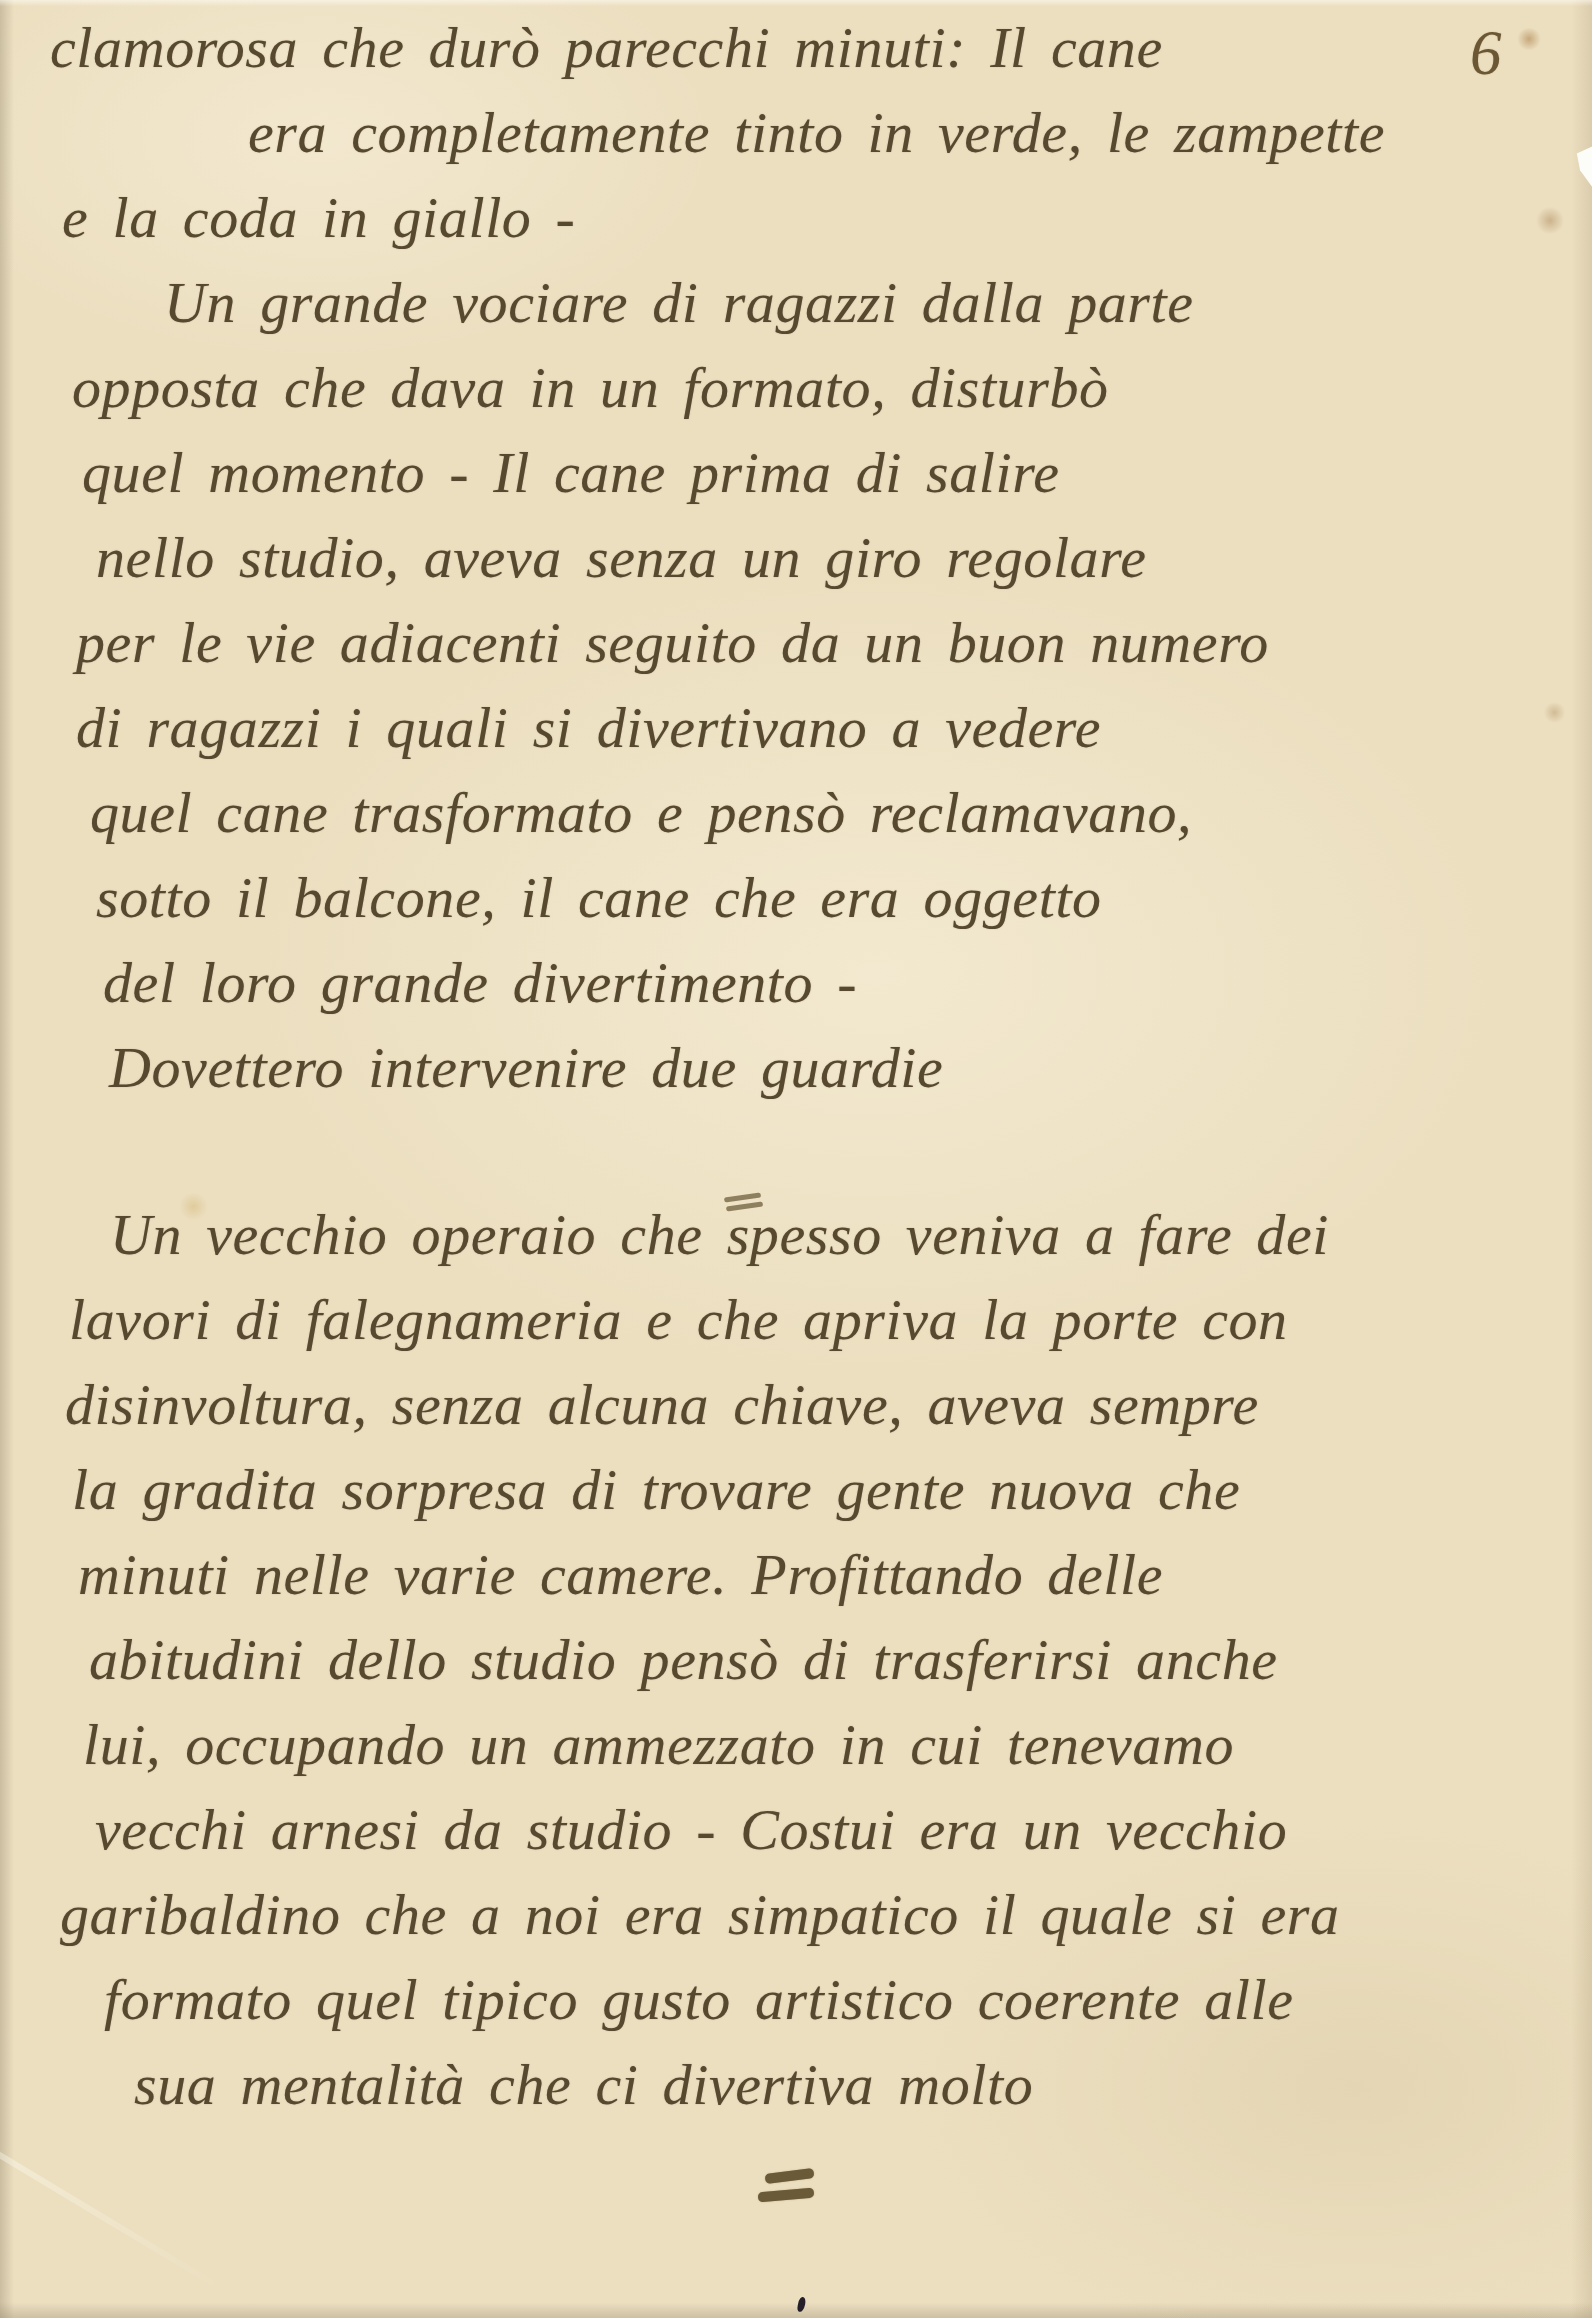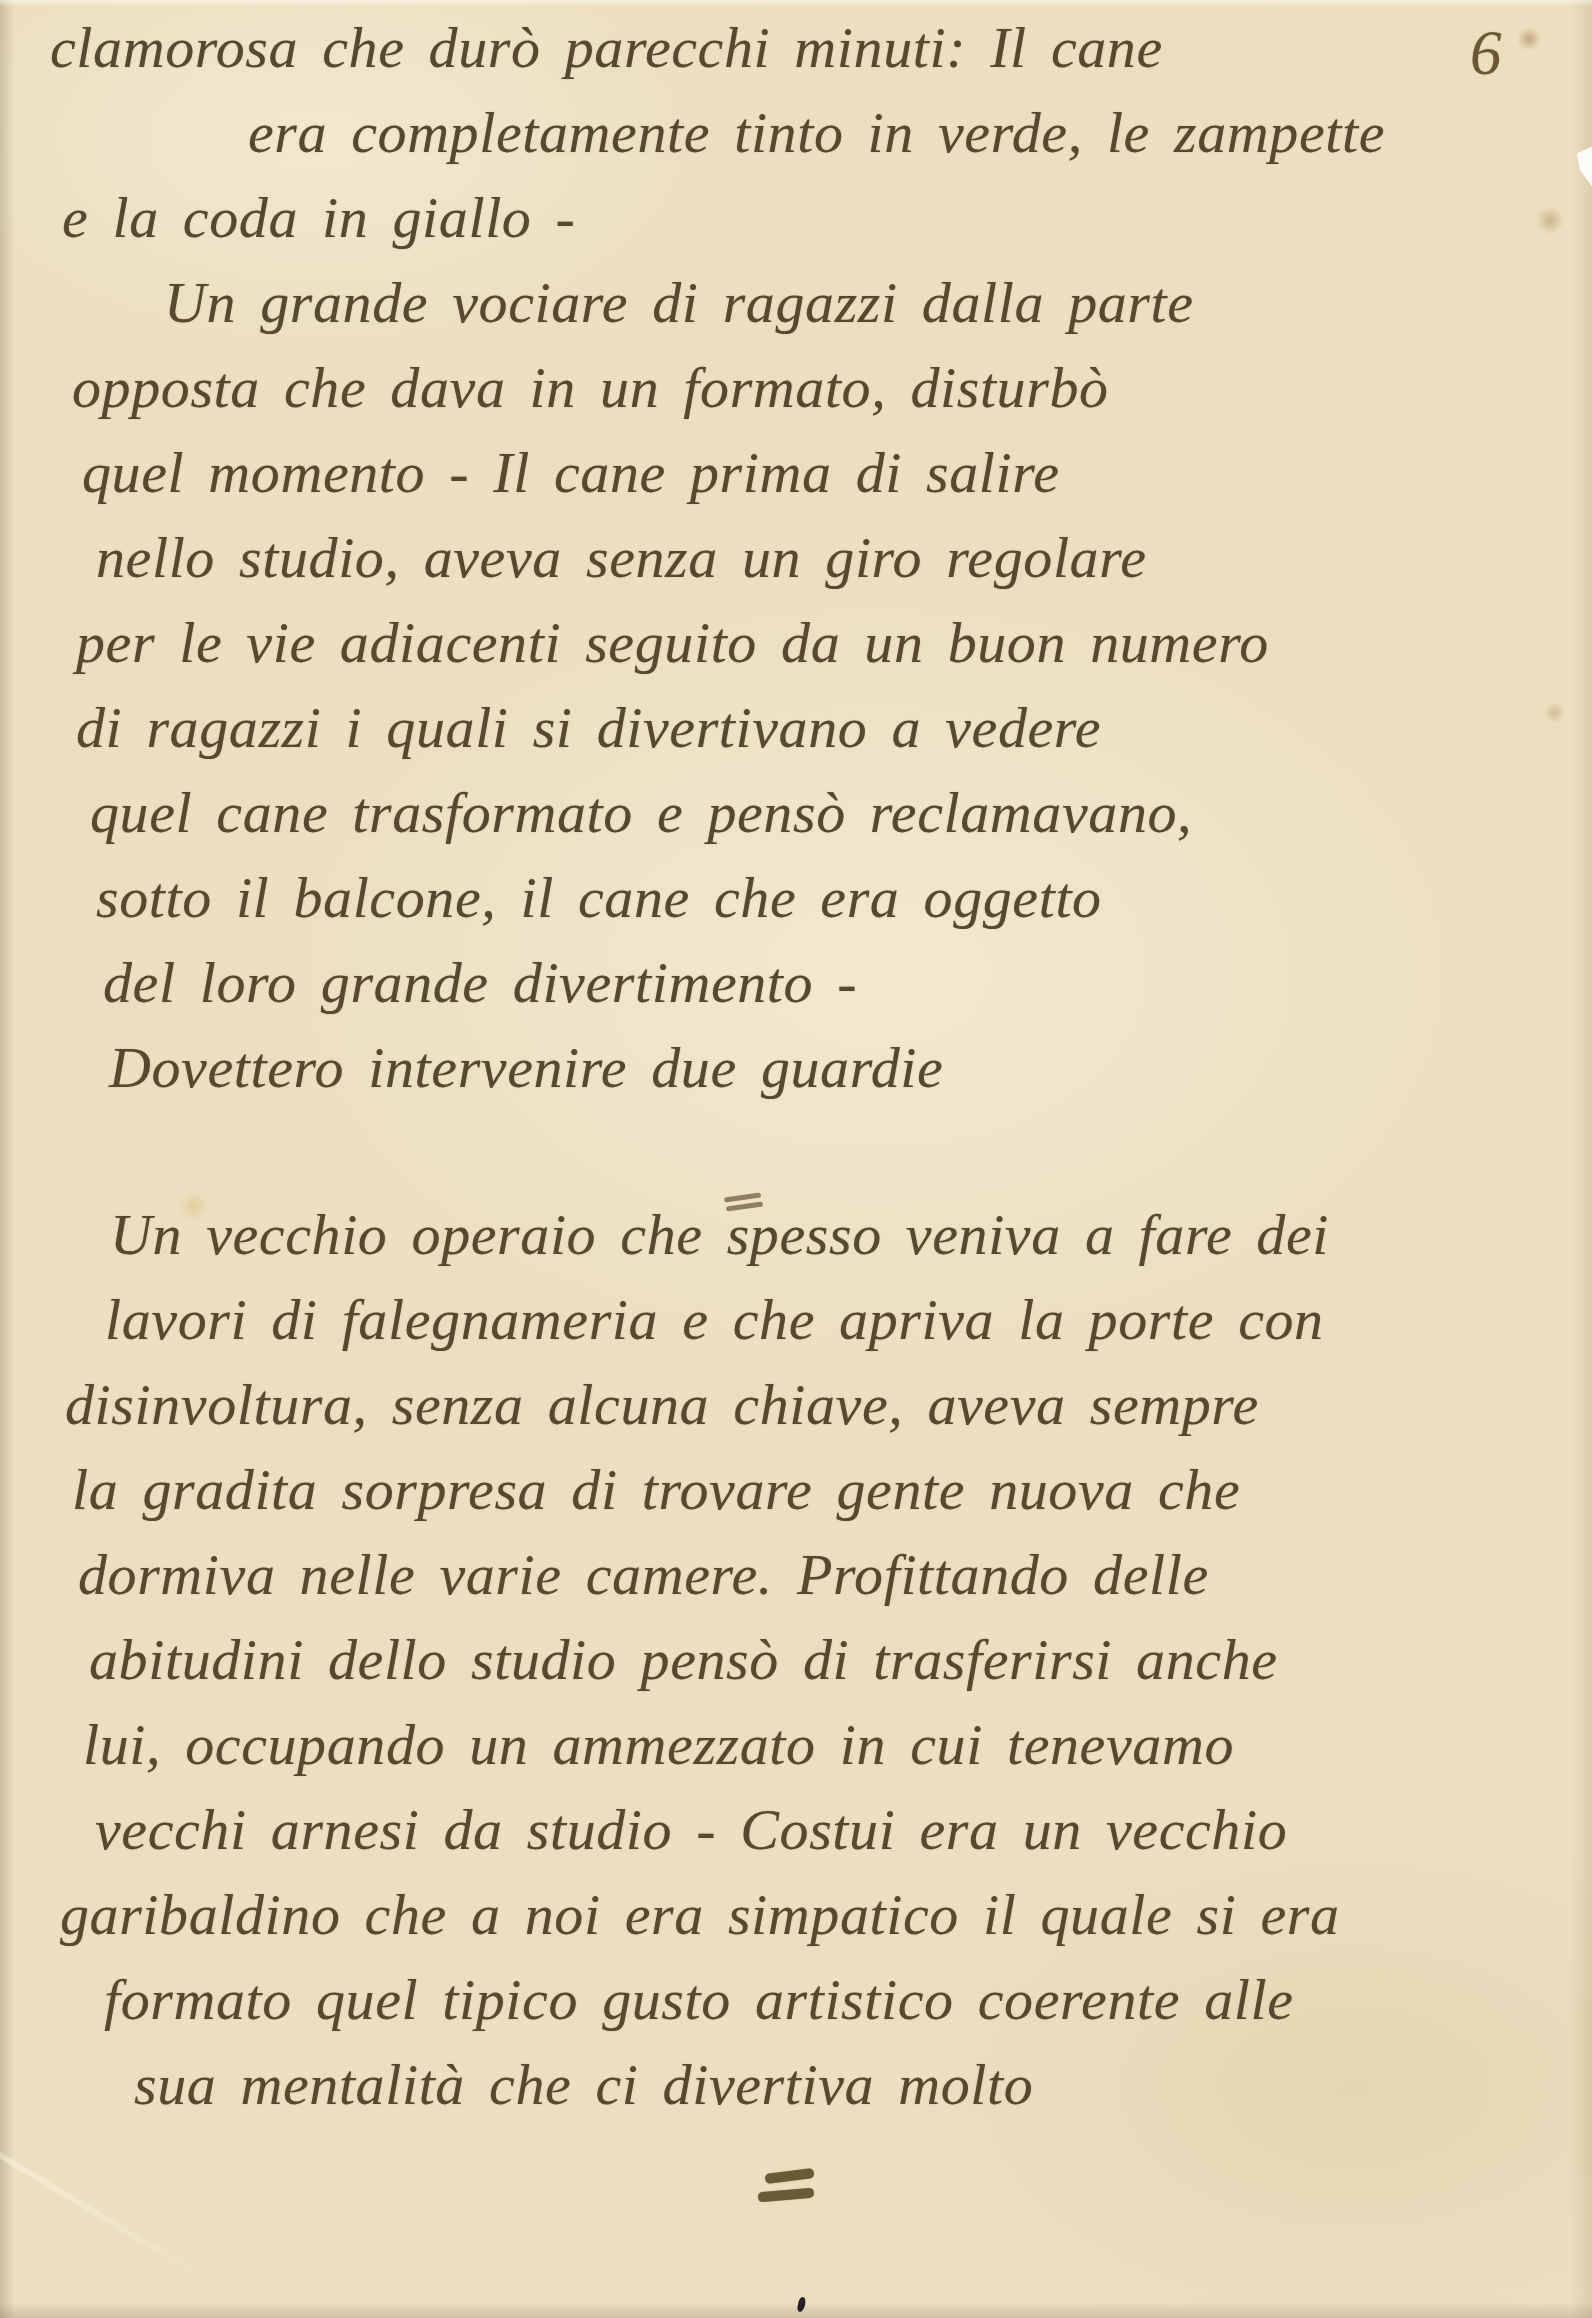--- a/index.html
+++ b/index.html
@@ -46,21 +46,21 @@
   .line:nth-child(5)  { padding-left: 72px; }
   .line:nth-child(6)  { padding-left: 82px; }
   .line:nth-child(7)  { padding-left: 96px; }
   .line:nth-child(8)  { padding-left: 76px; }
   .line:nth-child(9)  { padding-left: 76px; }
   .line:nth-child(10) { padding-left: 90px; }
   .line:nth-child(11) { padding-left: 96px; }
   .line:nth-child(12) { padding-left: 103px; }
   .line:nth-child(13) { padding-left: 109px; }
   .line:nth-child(14) { padding-left: 65px; margin-top: 82px; margin-left: 45px; }
-  .line:nth-child(15) { padding-left: 69px; margin-left: 36px; }
+  .line:nth-child(15) { padding-left: 69px; }
   .line:nth-child(16) { padding-left: 65px; }
   .line:nth-child(17) { padding-left: 72px; }
   .line:nth-child(18) { padding-left: 78px; }
   .line:nth-child(19) { padding-left: 89px; }
   .line:nth-child(20) { padding-left: 83px; }
   .line:nth-child(21) { padding-left: 95px; }
   .line:nth-child(22) { padding-left: 60px; }
   .line:nth-child(23) { padding-left: 104px; }
   .line:nth-child(24) { padding-left: 134px; }
   .page-number {
@@ -162,21 +162,21 @@
     <div class="line">per le vie adiacenti seguito da un buon numero</div>
     <div class="line">di ragazzi i quali si divertivano a vedere</div>
     <div class="line">quel cane trasformato e pensò reclamavano,</div>
     <div class="line">sotto il balcone, il cane che era oggetto</div>
     <div class="line">del loro grande divertimento -</div>
     <div class="line">Dovettero intervenire due guardie</div>
     <div class="line">Un vecchio operaio che spesso veniva a fare dei</div>
     <div class="line">lavori di falegnameria e che apriva la porte con</div>
     <div class="line">disinvoltura, senza alcuna chiave, aveva sempre</div>
     <div class="line">la gradita sorpresa di trovare gente nuova che</div>
-    <div class="line">dormiva nelle varie camere. Profittando delle</div>
+    <div class="line">minuti nelle varie camere. Profittando delle</div>
     <div class="line">abitudini dello studio pensò di trasferirsi anche</div>
     <div class="line">lui, occupando un ammezzato in cui tenevamo</div>
     <div class="line">vecchi arnesi da studio - Costui era un vecchio</div>
     <div class="line">garibaldino che a noi era simpatico il quale si era</div>
     <div class="line">formato quel tipico gusto artistico coerente alle</div>
     <div class="line">sua mentalità che ci divertiva molto</div>
   </div>
 
   <div class="che-overline">
       <i></i>

